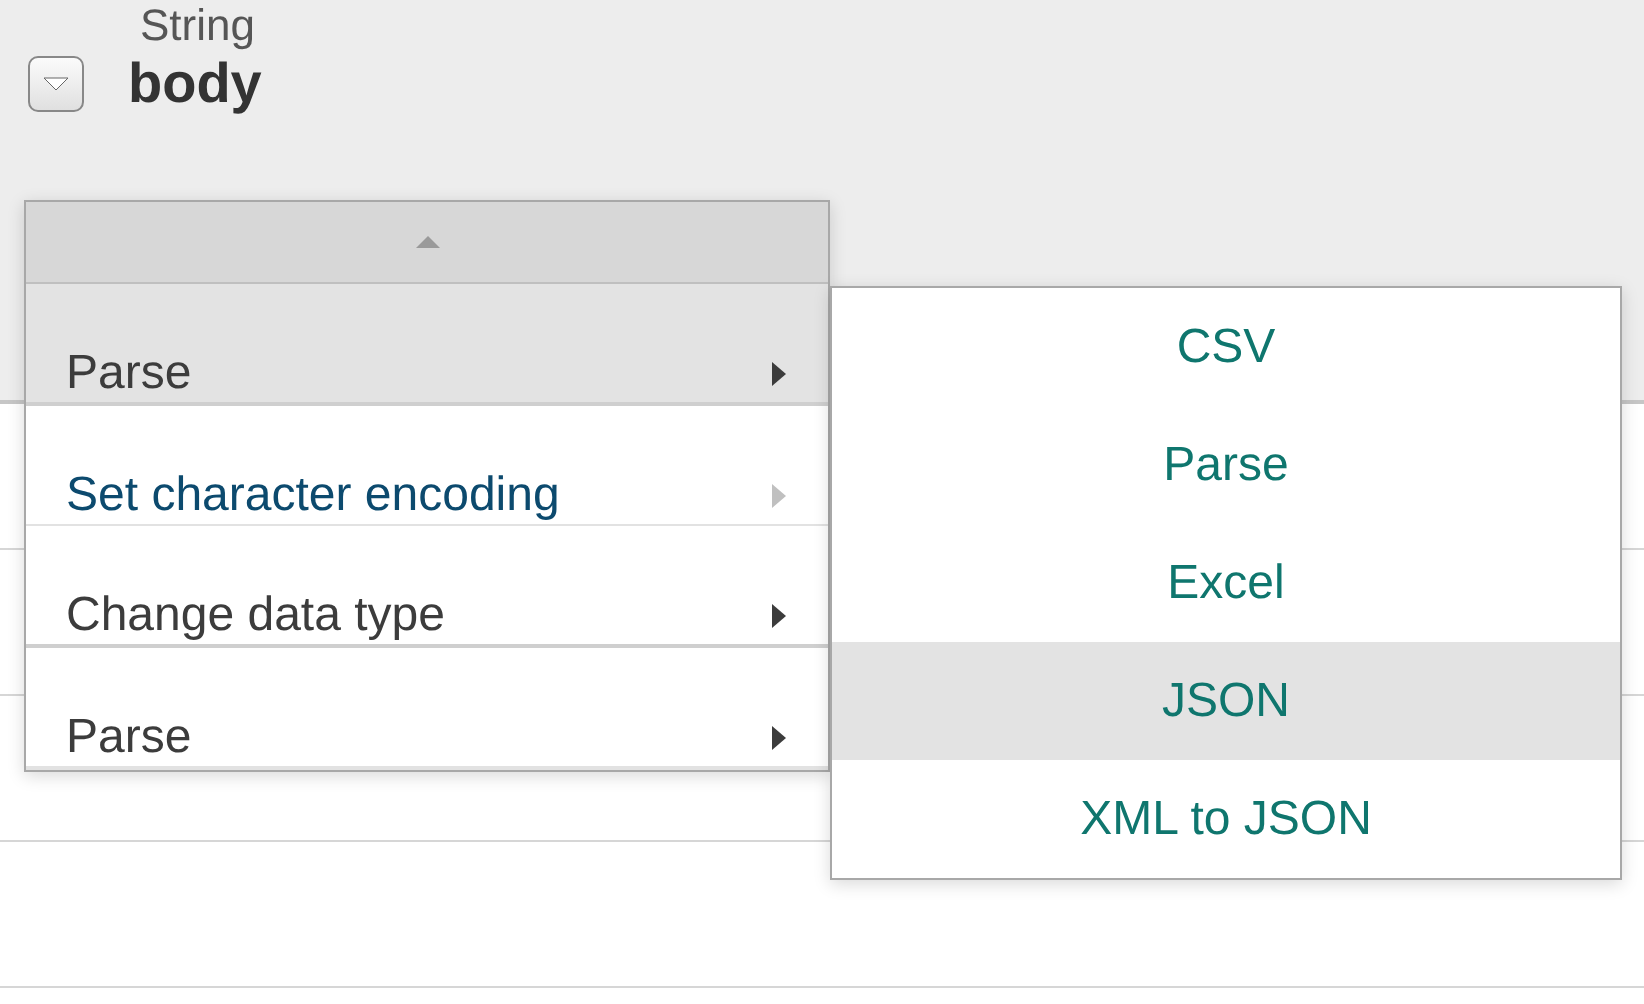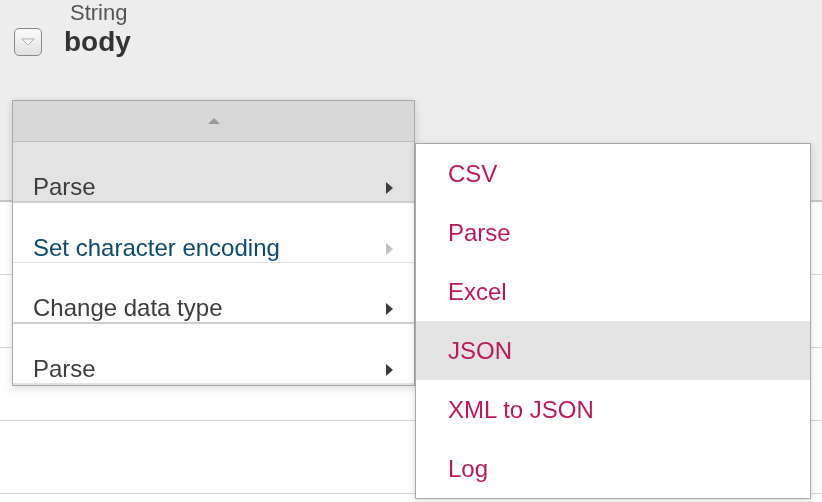--- a/index.html
+++ b/index.html
@@ -102,22 +102,23 @@
       top: 143px;
       left: 415px;
       width: 396px;
     }
     .sub-item {
       height: 59px;
       display: flex;
       align-items: center;
       padding: 0 32px;
       font-size: 24px;
-      color: #be185d;
+      color: #0f766e;
       cursor: pointer;
+      justify-content: center;
     }
     .sub-item.hovered { background: #e3e3e3; }
   </style>
 </head>
 <body>
 
 <div class="header-area">
   <div class="type-label">String</div>
   <div class="column-row">
     <div class="dropdown-toggle">
@@ -185,16 +186,13 @@
   </div>
   <div class="sub-item">
     <span>Excel</span>
   </div>
   <div class="sub-item hovered">
     <span>JSON</span>
   </div>
   <div class="sub-item">
     <span>XML to JSON</span>
   </div>
-  <div class="sub-item">
-    <span>Log</span>
-  </div>
 </div>
 
 </body></html>

